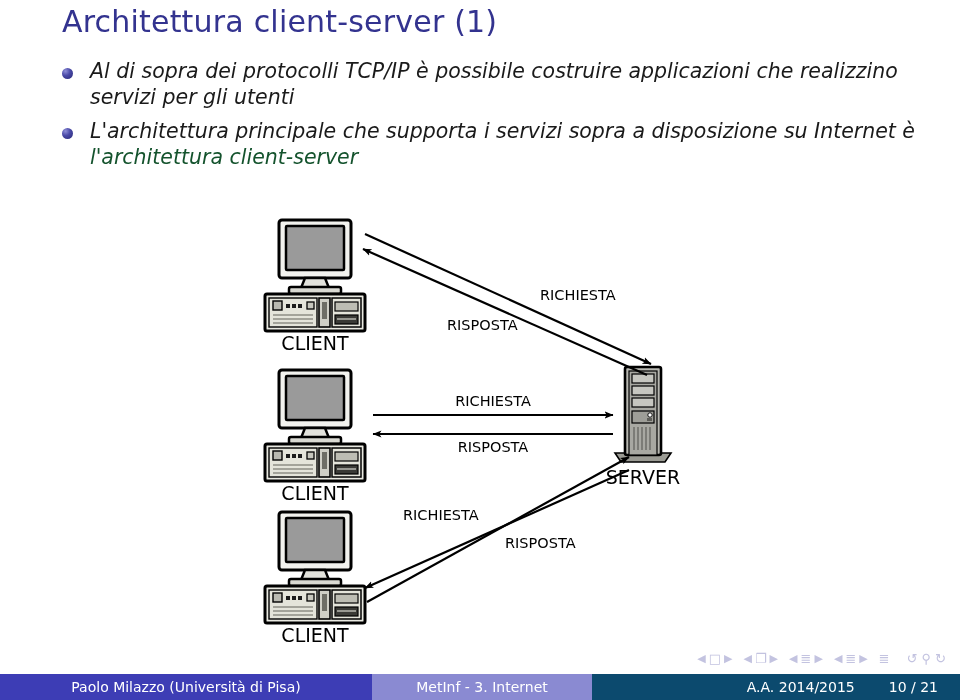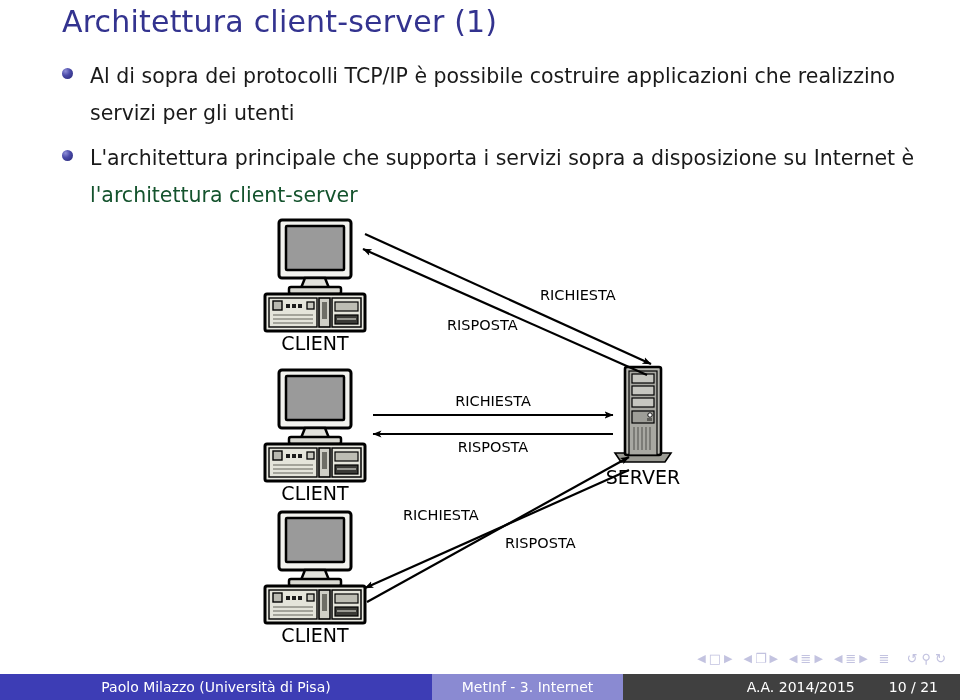--- a/index.html
+++ b/index.html
@@ -32,22 +32,23 @@
     position: absolute;
     left: 58px;
     top: 58px;
     width: 895px;
   }
   .bullet-item {
     position: relative;
     padding-left: 32px;
     margin-bottom: 8px;
     font-size: 20.5px;
-    line-height: 37px;
+    line-height: 26px;
     color: #1a1a1a;
+    font-style: italic;
   }
   .bullet-dot {
     position: absolute;
     left: 4px;
     top: 10px;
     width: 11px;
     height: 11px;
     border-radius: 50%;
     background: radial-gradient(circle at 32% 28%, #8f8fd8 0%, #4a4aa8 42%, #272775 100%);
   }
@@ -95,32 +96,32 @@
     font-size: 14px;
     color: #ffffff;
   }
   .foot-seg {
     display: flex;
     align-items: center;
     height: 100%;
     white-space: nowrap;
   }
   #foot-author {
-    width: 432px;
+    width: 372px;
     background: #3d3db5;
     justify-content: center;
   }
   #foot-section {
-    width: 191px;
+    width: 220px;
     background: #8a8ad2;
     justify-content: center;
   }
   #foot-right {
     flex: 1;
-    background: #404040;
+    background: #0c4a6e;
     justify-content: flex-end;
     padding-right: 22px;
     gap: 34px;
   }
   #foot-right .frag { display: inline-block; }
 </style>
 </head>
 <body>
 
 <div id="slide-title">Architettura client-server (1)</div>

